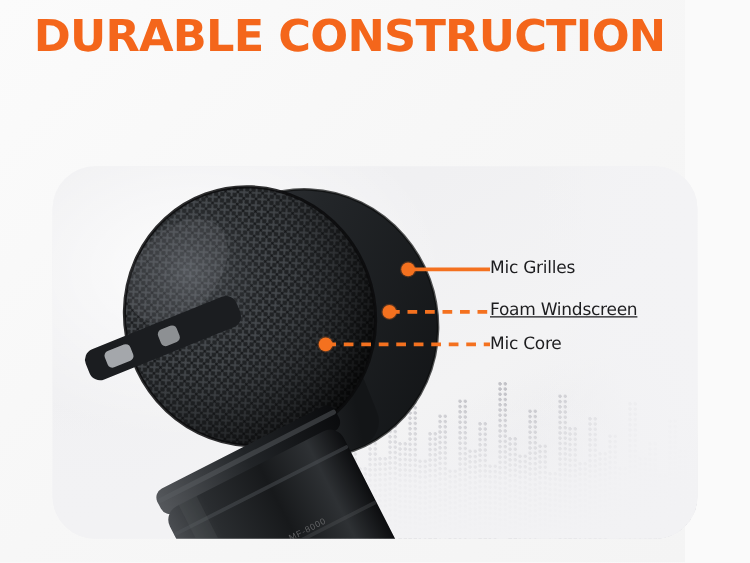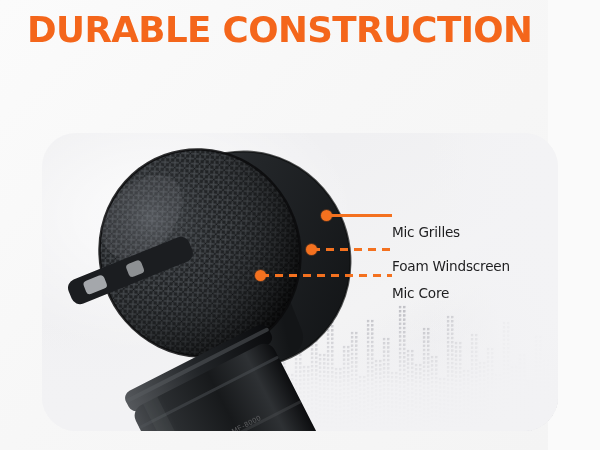--- a/index.html
+++ b/index.html
@@ -142,21 +142,20 @@
     background-repeat: repeat-x;
   }
   .callout-label {
     position: absolute;
     font-family: "DejaVu Sans", sans-serif;
     font-size: 13.6px;
     color: #1d1d1f;
     white-space: nowrap;
     letter-spacing: -0.2px;
     transform: translateY(-50%);
-    margin-top: 18px;
   }
 
   
   .mic-model {
     position: absolute;
     left: 182px;
     top: 303px;
     font-family: "Liberation Sans", sans-serif;
     font-size: 7px;
     letter-spacing: 0.6px;
@@ -313,21 +312,21 @@
   <div id="callout-layer">
       <div class="callout" style="left: 321px; top: 215px;">
         <span class="callout-dot"></span>
         <span class="callout-line solid" style="width: 65px;"></span>
       </div>
       <div class="callout-label" style="left: 392px; top: 214px;">Mic Grilles</div>
       <div class="callout" style="left: 306px; top: 249px;">
         <span class="callout-dot"></span>
         <span class="callout-line dashed" style="width: 80px;"></span>
       </div>
-      <div class="callout-label" style="left: 392px; top: 248px;">Foam Windscreen</div>
+      <div class="callout-label" style="left: 392px; top: 248px; text-decoration: underline;">Foam Windscreen</div>
       <div class="callout" style="left: 255px; top: 275px;">
         <span class="callout-dot"></span>
         <span class="callout-line dashed" style="width: 131px;"></span>
       </div>
       <div class="callout-label" style="left: 392px; top: 275px;">Mic Core</div>
     </div>
 
 </div>
 
 </body></html>

